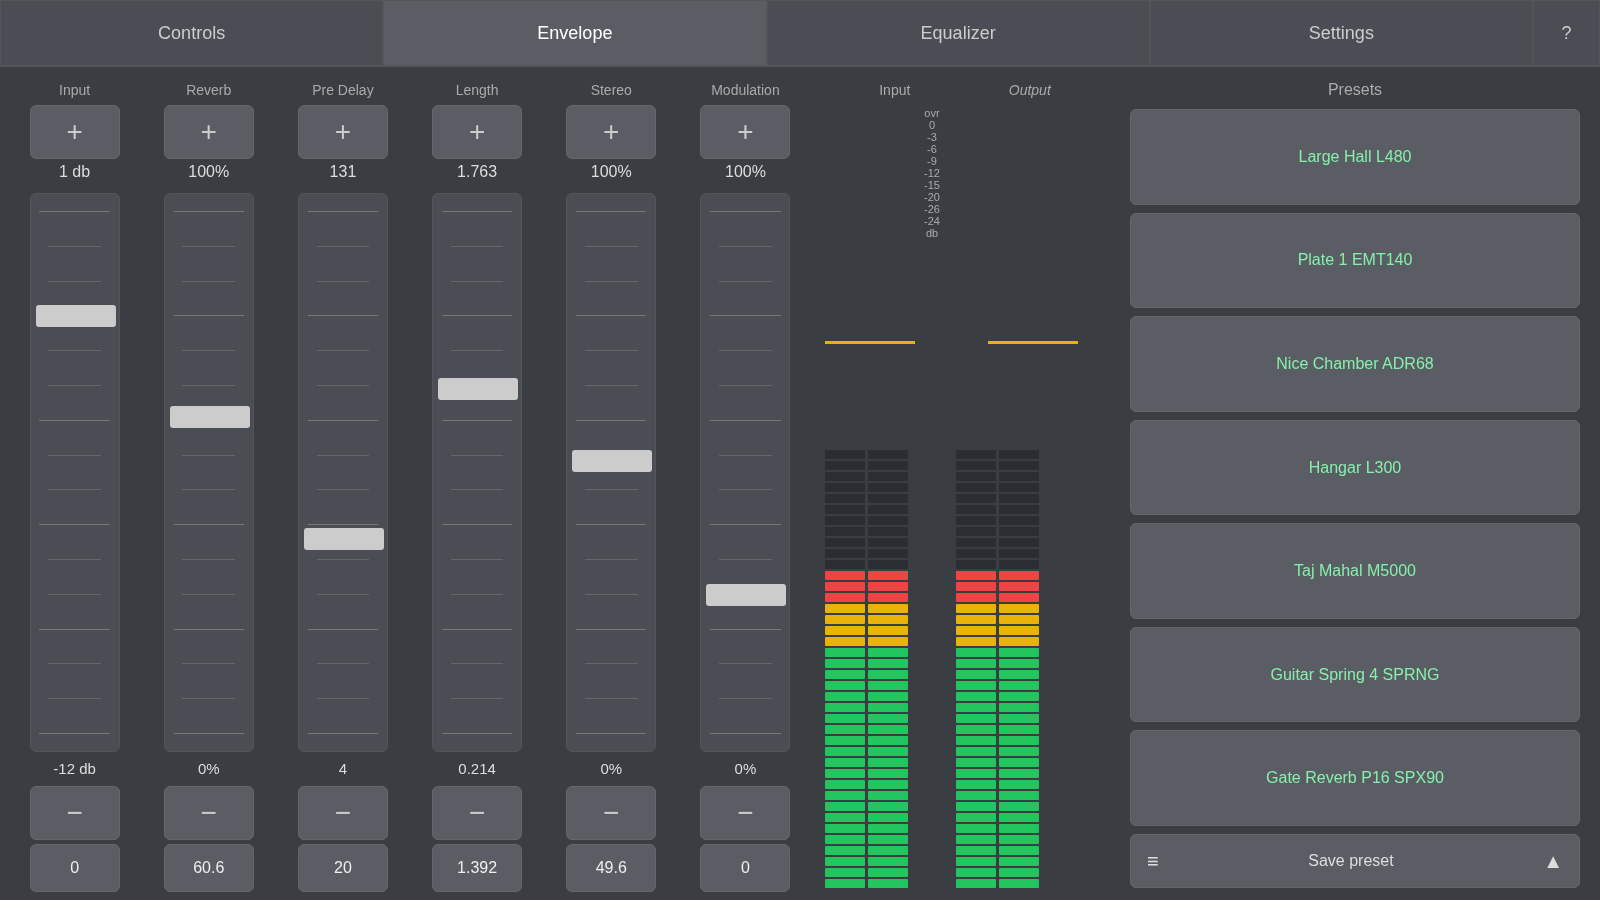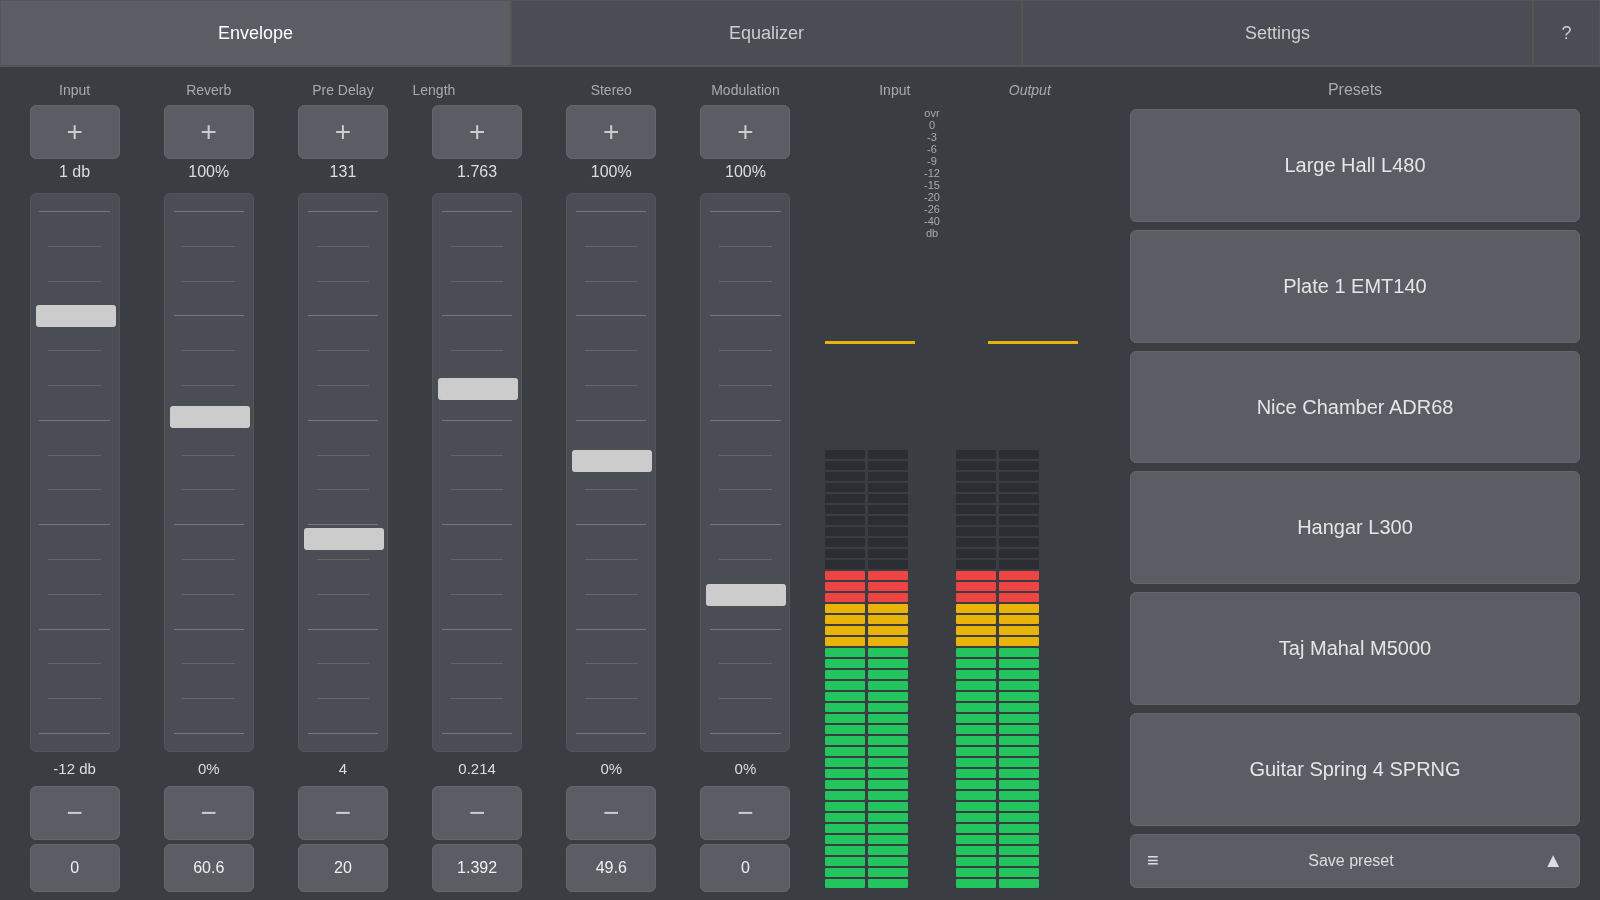--- a/index.html
+++ b/index.html
@@ -202,22 +202,22 @@
 
     .preset-btn {
       flex: 1;
       margin: 4px 0;
       background: #5a5e64;
       border: 1px solid #666;
       border-radius: 6px;
       display: flex;
       align-items: center;
       justify-content: center;
-      font-size: 20px;
-      color: #e5e5e5;
+      font-size: 16px;
+      color: #86efac;
       cursor: pointer;
       min-height: 54px;
     }
 
     .save-preset-btn {
       margin: 4px 0;
       height: 54px;
       background: #5a5e64;
       border: 1px solid #666;
       border-radius: 6px;
@@ -231,35 +231,36 @@
     }
 
     .save-preset-icon {
       font-size: 20px;
     }
   </style>
 </head>
 <body>
 
 <div class="top-nav">
+  <div class="nav-btn">Controls</div>
   <div class="nav-btn active">Envelope</div>
   <div class="nav-btn">Equalizer</div>
   <div class="nav-btn">Settings</div>
   <div class="nav-btn nav-btn-question">?</div>
 </div>
 
 <div class="main">
 
   <div class="faders-section">
 
     <div class="fader-labels" style="gap:5px; padding:0 10px;">
       <div class="fader-col-label" style="flex:1; text-align:center;">Input</div>
       <div class="fader-col-label" style="flex:1; text-align:center;">Reverb</div>
       <div class="fader-col-label" style="flex:1; text-align:center;">Pre Delay</div>
-      <div class="fader-col-label" style="flex:1; text-align:left;">Length</div>
+      <div class="fader-col-label" style="flex:1; text-align:center;">Length</div>
       <div class="fader-col-label" style="flex:1; text-align:center;">Stereo</div>
       <div class="fader-col-label" style="flex:1; text-align:center;">Modulation</div>
     </div>
 
     <div class="faders-row">
 
       <div class="fader-col">
         <div class="fader-plus-btn">+</div>
         <div class="fader-value-top">1 db</div>
         <div style="flex:1; width:90px; background:#4a4e54; border:1px solid #555; border-radius:6px; position:relative; margin:4px 0;">
@@ -533,21 +534,21 @@
       <div style="display:flex; flex-direction:column; justify-content:flex-start; align-items:center; font-size:11px; color:#aaa; padding:2px 4px; min-width:40px; flex:none;">
         <span>ovr</span>
         <span>0</span>
         <span>-3</span>
         <span>-6</span>
         <span>-9</span>
         <span>-12</span>
         <span>-15</span>
         <span>-20</span>
         <span>-26</span>
-        <span>-40</span>
+        <span>-24</span>
         <span>db</span>
       </div>
 
       <div style="display:flex; gap:3px; flex:none;" id="vu-output">
           <div style="width: 40px; height: 100%; display: flex; flex-direction: column-reverse; gap: 2px; padding-bottom: 4px;">
             <div style="width: 100%; height: 9px; border-radius: 1px; background: rgb(34, 197, 94);"></div>
             <div style="width: 100%; height: 9px; border-radius: 1px; background: rgb(34, 197, 94);"></div>
             <div style="width: 100%; height: 9px; border-radius: 1px; background: rgb(34, 197, 94);"></div>
             <div style="width: 100%; height: 9px; border-radius: 1px; background: rgb(34, 197, 94);"></div>
             <div style="width: 100%; height: 9px; border-radius: 1px; background: rgb(34, 197, 94);"></div>
@@ -636,20 +637,21 @@
   </div>
 
   <div class="presets-section">
     <div class="presets-label">Presets</div>
     <div class="preset-btn">Large Hall L480</div>
     <div class="preset-btn">Plate 1 EMT140</div>
     <div class="preset-btn">Nice Chamber ADR68</div>
     <div class="preset-btn">Hangar L300</div>
     <div class="preset-btn">Taj Mahal M5000</div>
     <div class="preset-btn">Guitar Spring 4 SPRNG</div>
+    <div class="preset-btn">Gate Reverb P16 SPX90</div>
     <div class="save-preset-btn">
       <span class="save-preset-icon">≡</span>
       <span>Save preset</span>
       <span class="save-preset-icon">▲</span>
     </div>
   </div>
 
 </div>
 
 </body></html>

